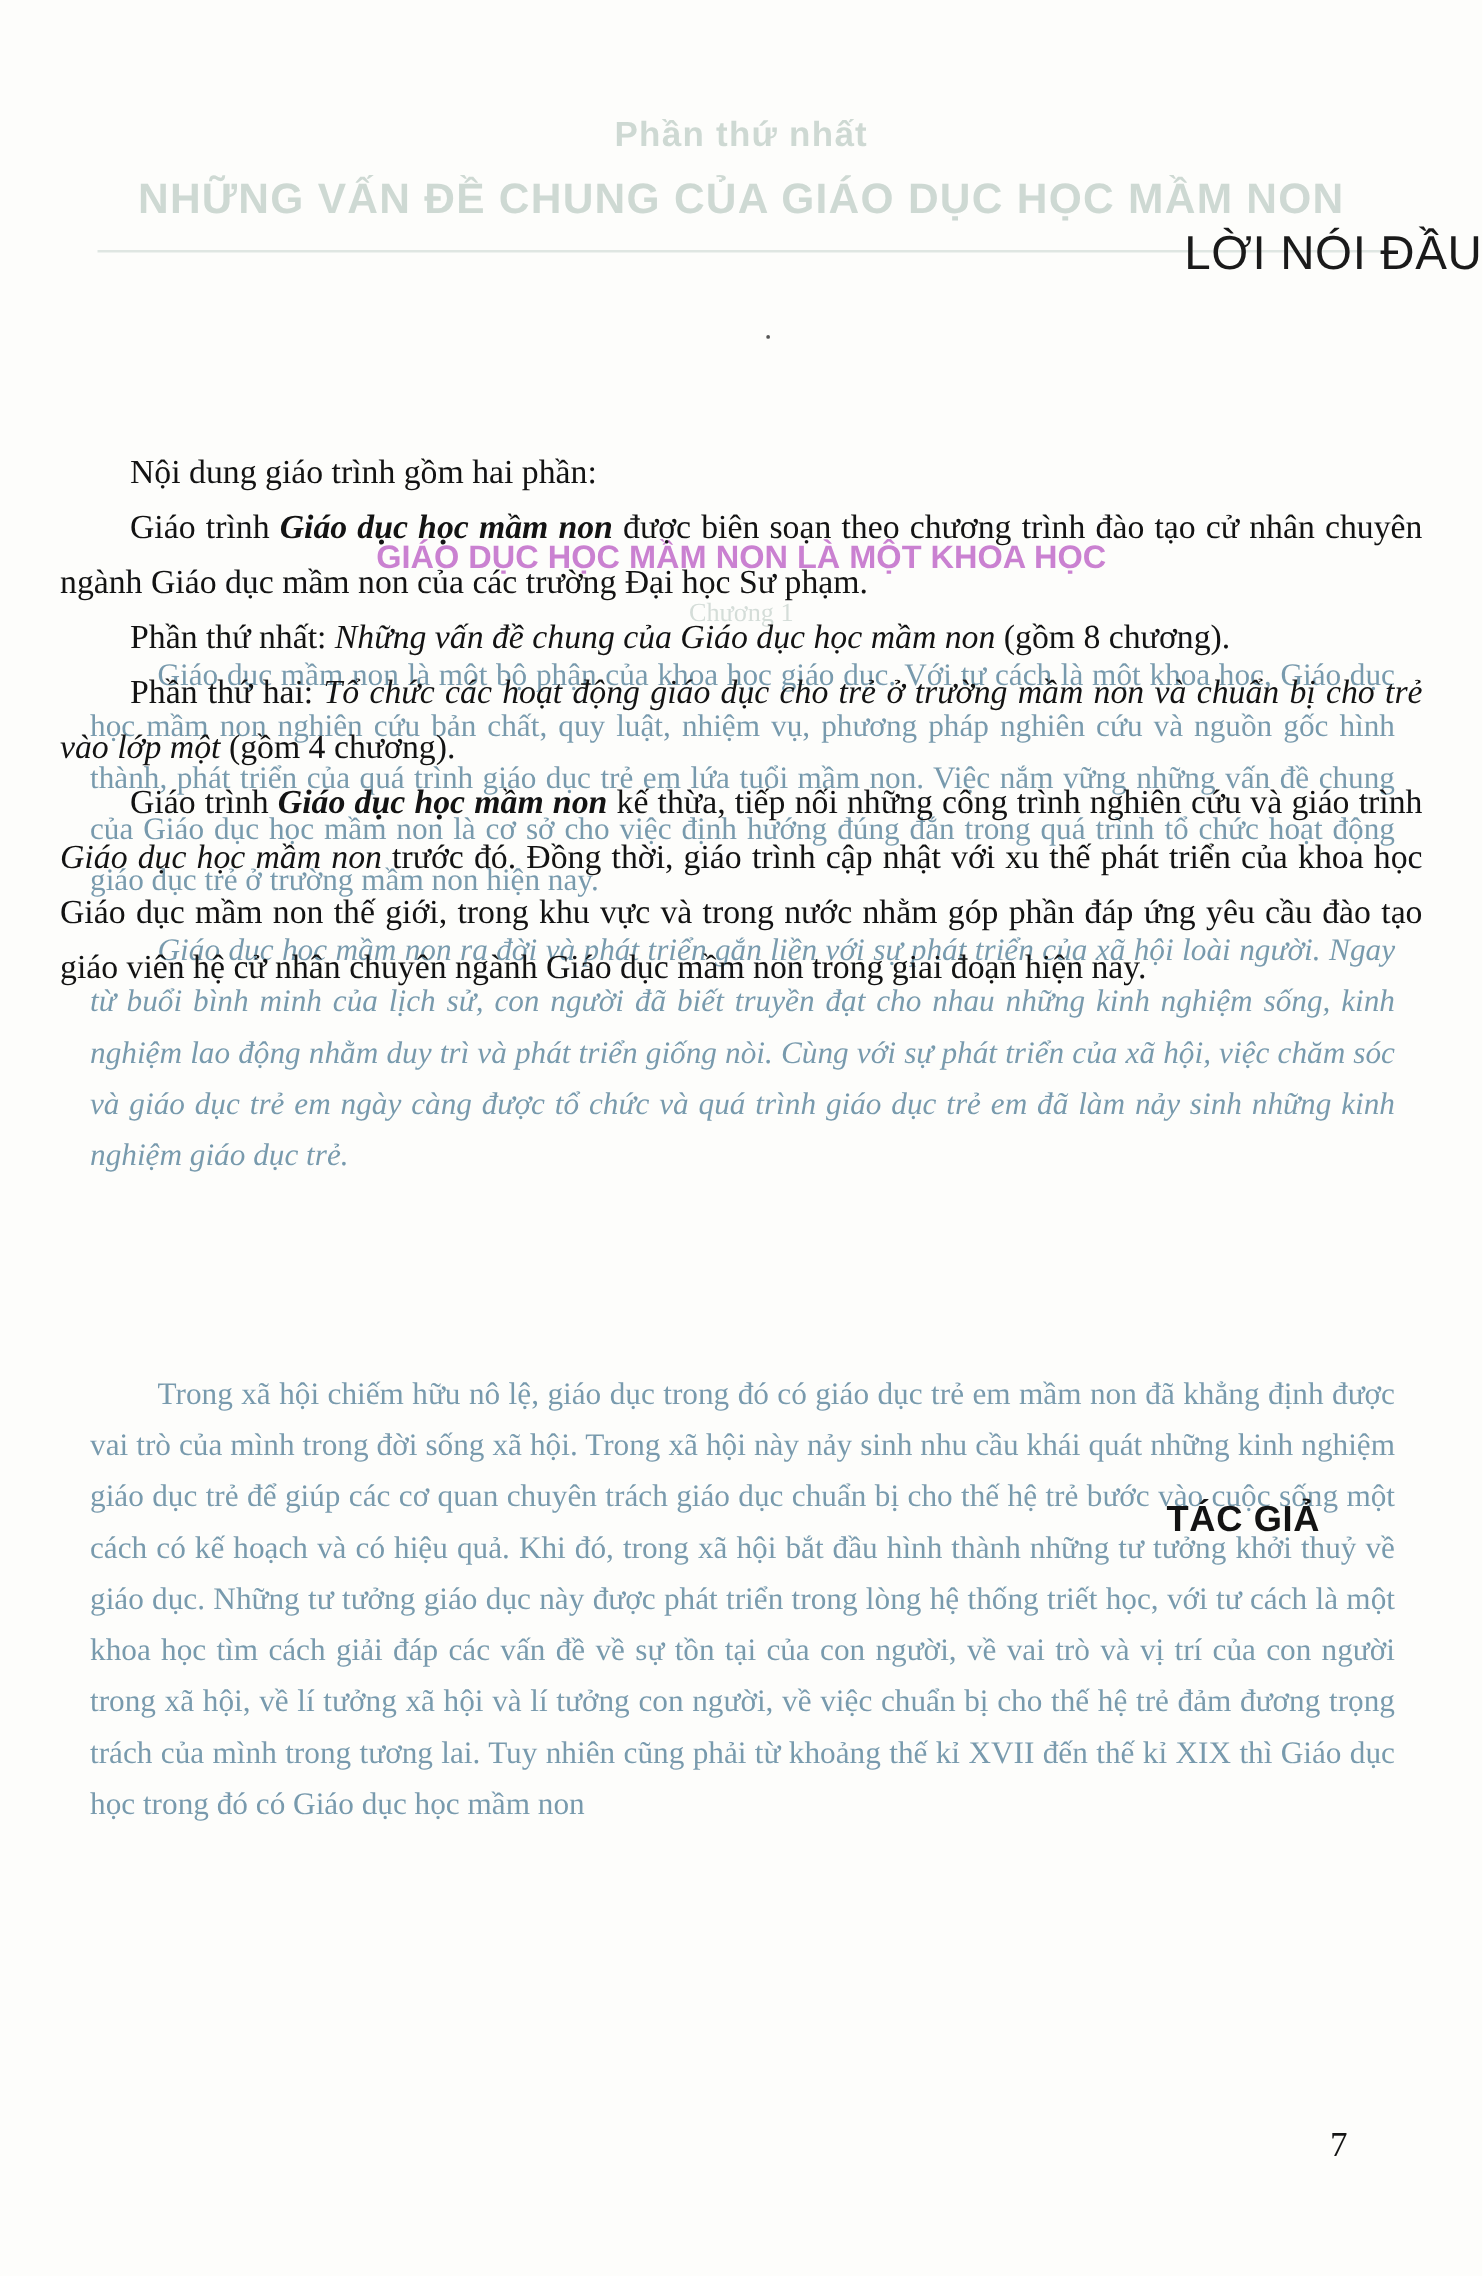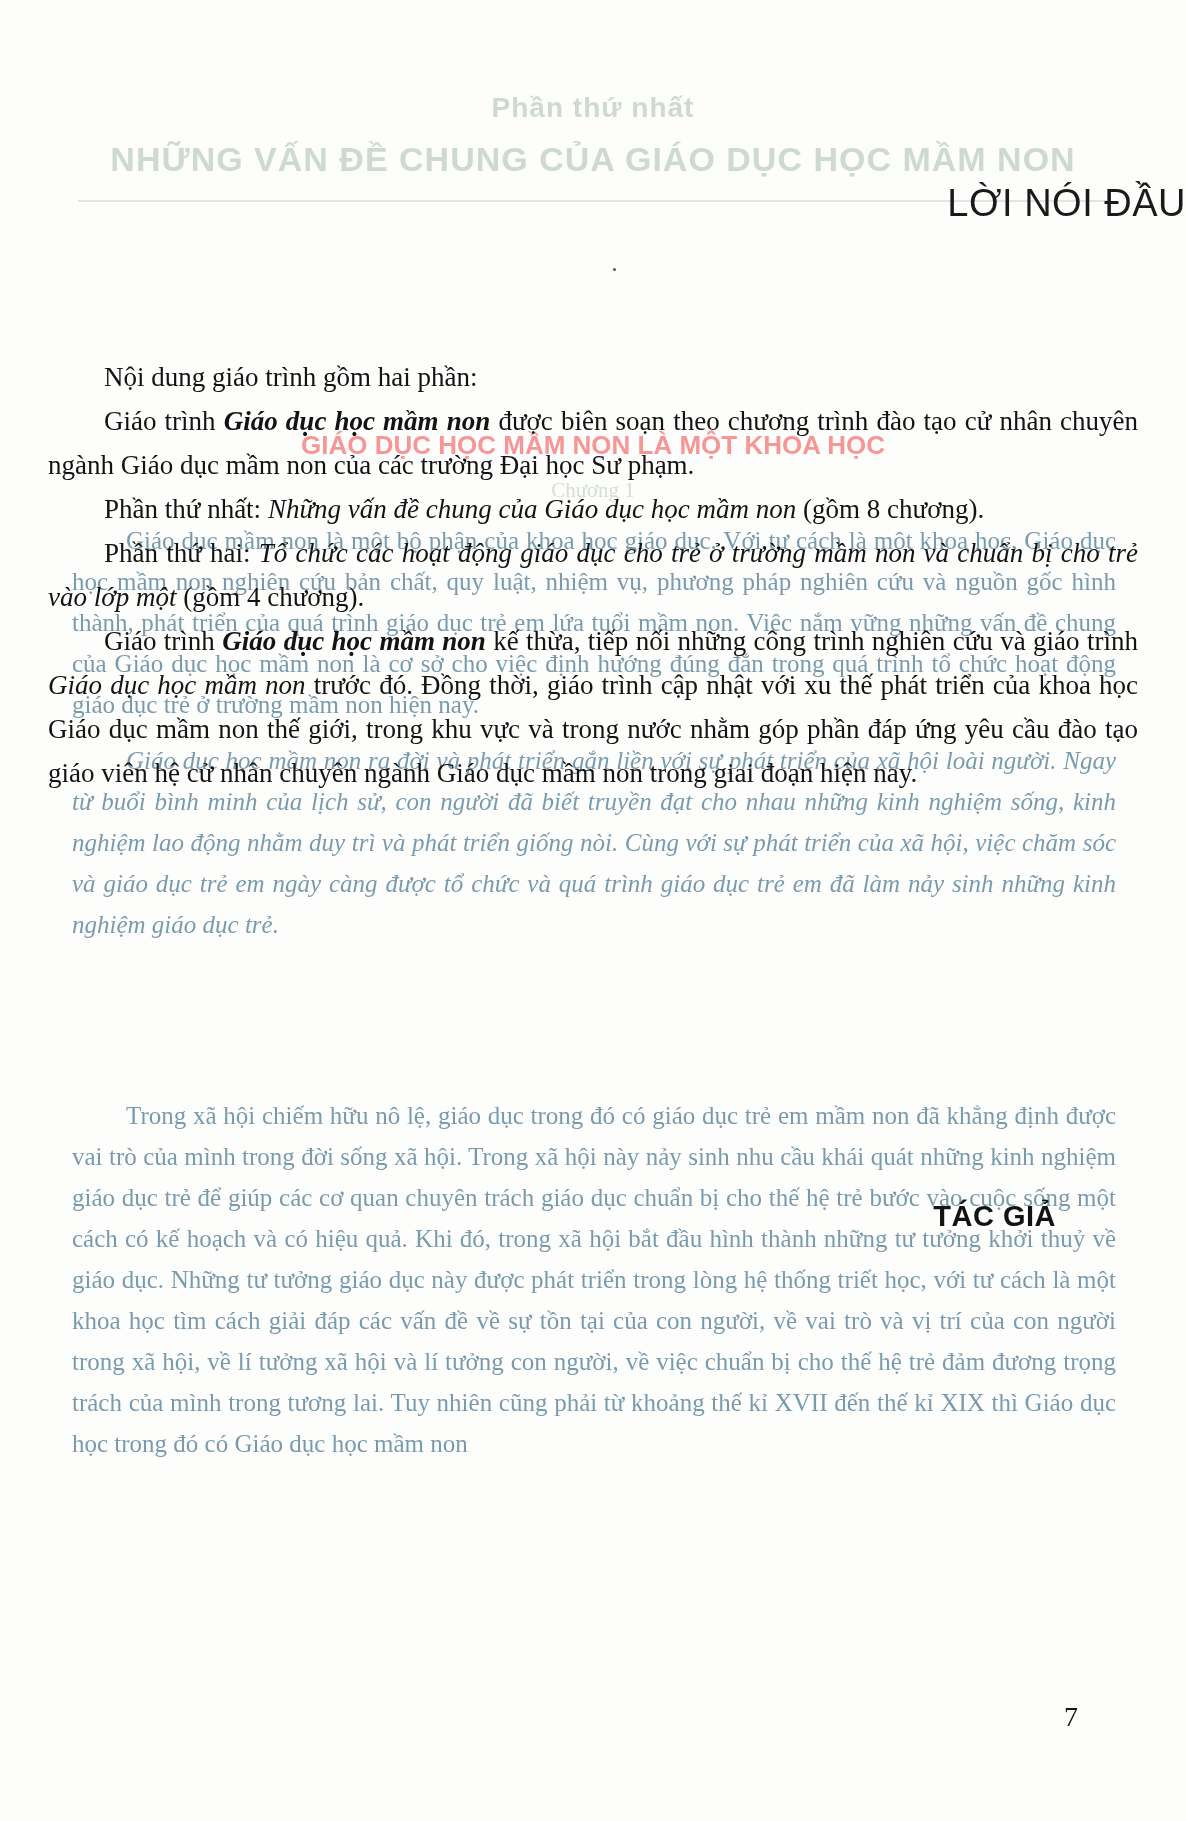--- a/index.html
+++ b/index.html
@@ -61,21 +61,21 @@
   }
   .ghost-title-3 {
     position: absolute;
     top: 430px;
     left: 0;
     width: 100%;
     text-align: center;
     font-family: "Liberation Sans", sans-serif;
     font-weight: bold;
     font-size: 26px;
-    color: #ef4444;
+    color: #a21caf;
   }
   .ghost-sub {
     position: absolute;
     top: 478px;
     left: 0;
     width: 100%;
     text-align: center;
     font-size: 21px;
     color: #b4c3bd;
   }

